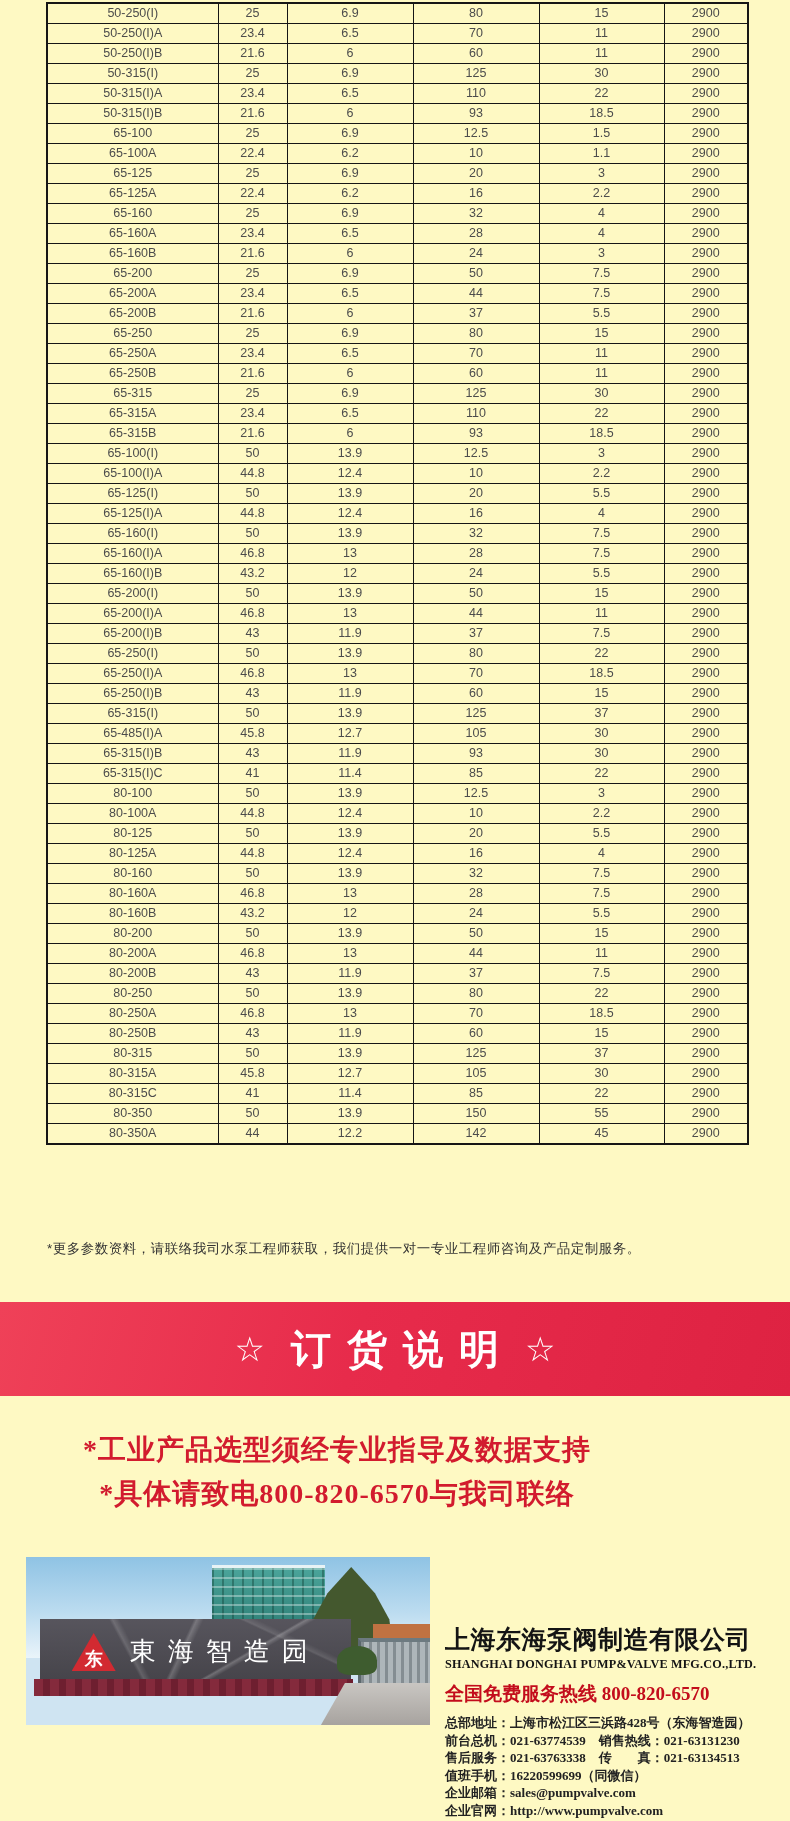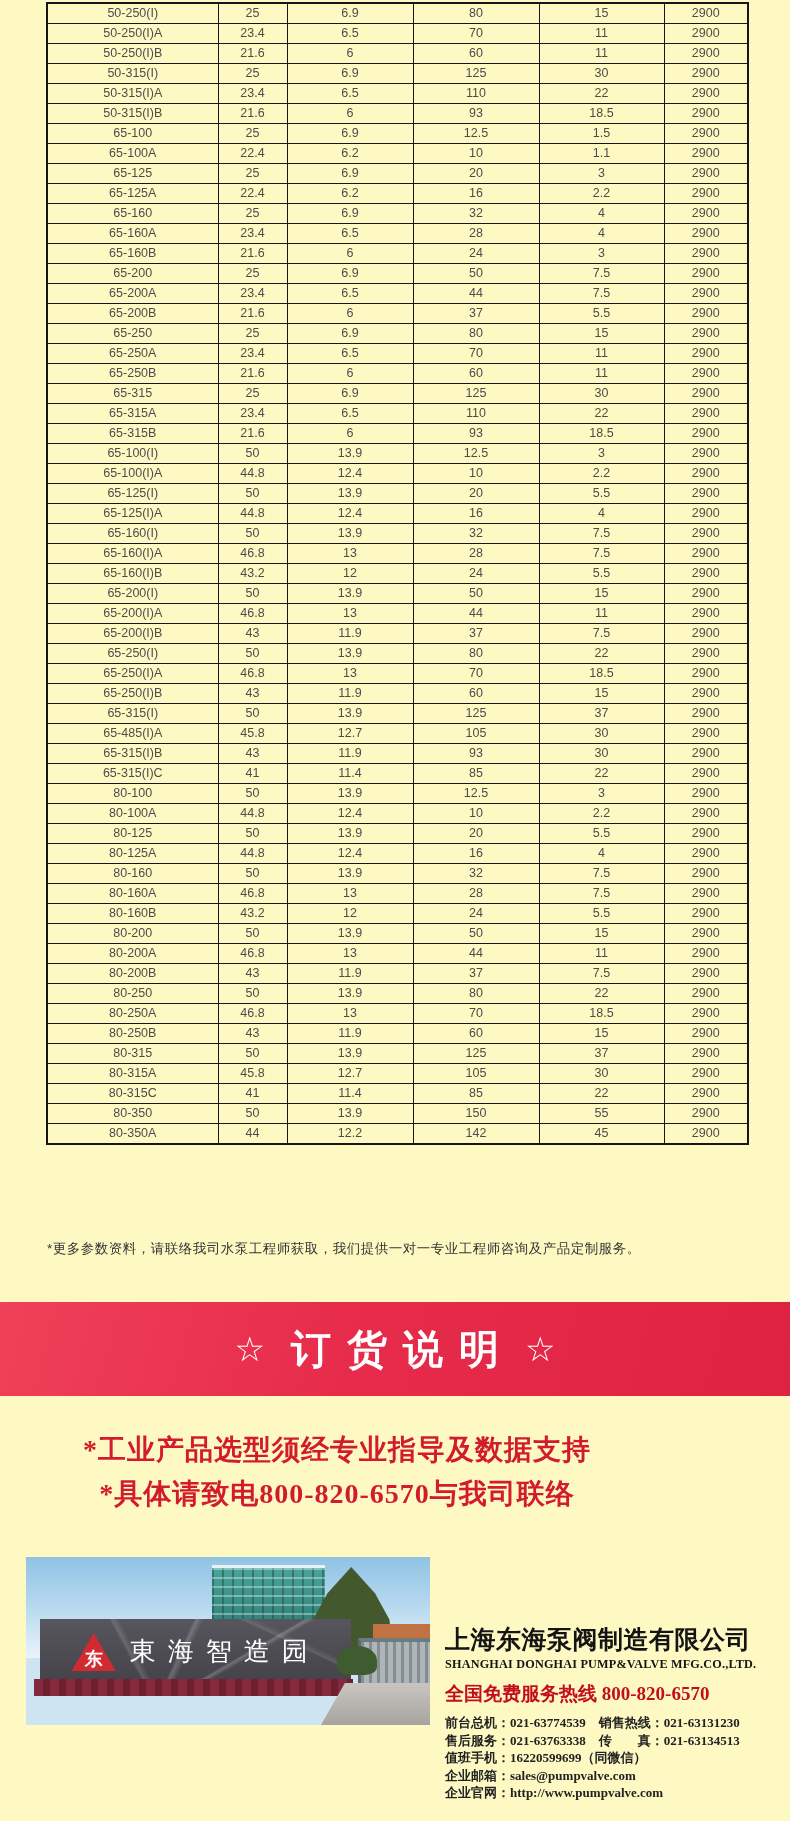--- a/index.html
+++ b/index.html
@@ -590,20 +590,21 @@
     <div class="hedge"></div>
     <div class="lawn"></div>
     <div class="road"></div>
   </div>
 
   <div class="company">
     <h1 class="name-cn">上海东海泵阀制造有限公司</h1>
     <div class="name-en">SHANGHAI DONGHAI PUMP&amp;VALVE MFG.CO.,LTD.</div>
     <div class="hotline">全国免费服务热线 800-820-6570</div>
     <div class="details">
+      <div class="detail-line">总部地址：上海市松江区三浜路428号（东海智造园）</div>
       <div class="detail-line">前台总机：021-63774539　销售热线：021-63131230</div>
       <div class="detail-line">售后服务：021-63763338　传　　真：021-63134513</div>
       <div class="detail-line">值班手机：16220599699（同微信）</div>
       <div class="detail-line">企业邮箱：sales@pumpvalve.com</div>
       <div class="detail-line">企业官网：http://www.pumpvalve.com</div>
     </div>
   </div>
 
 </div>
 

